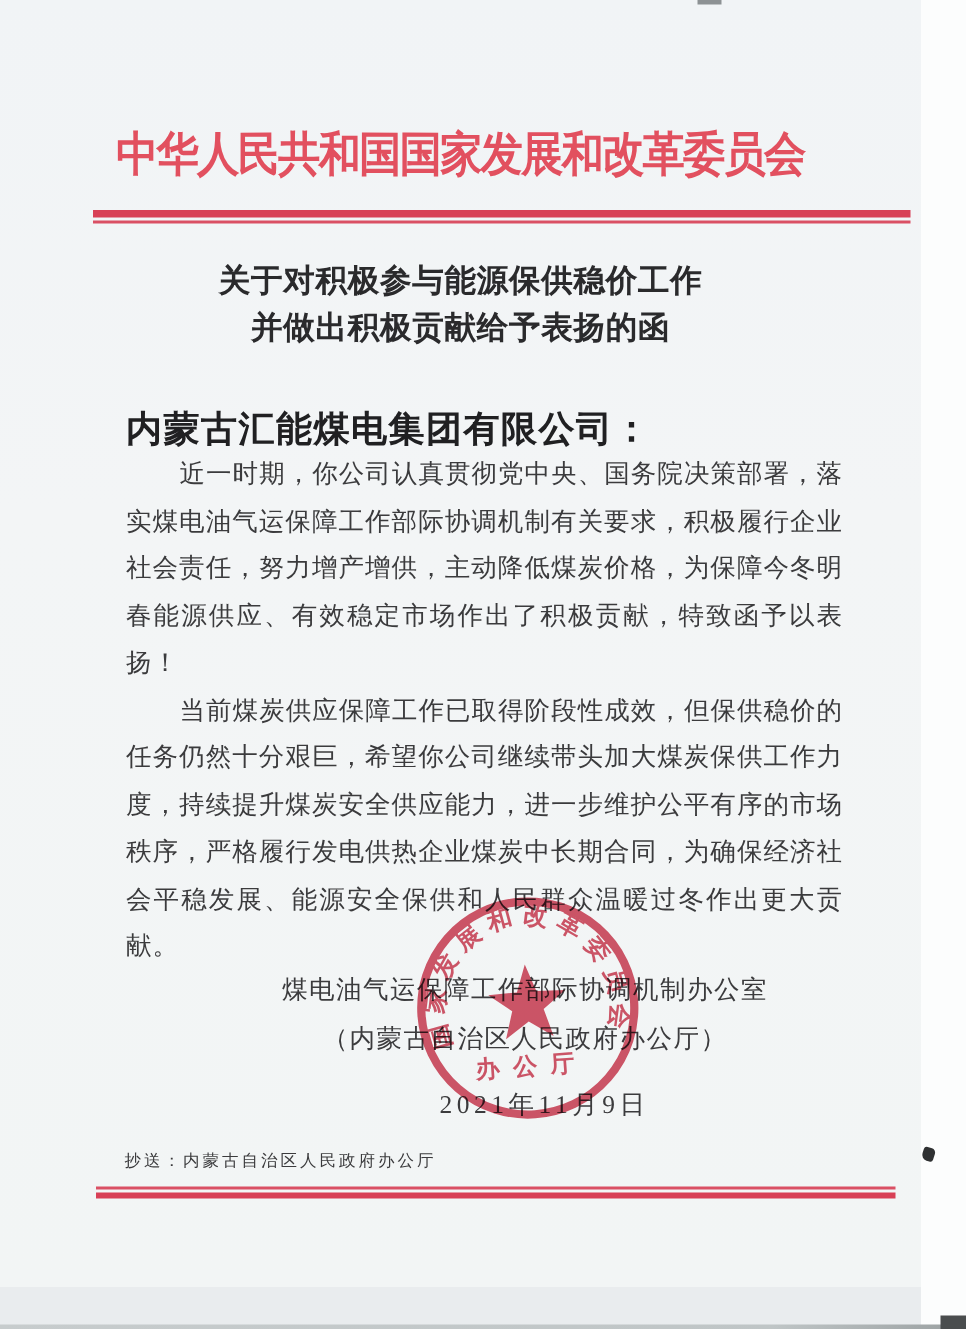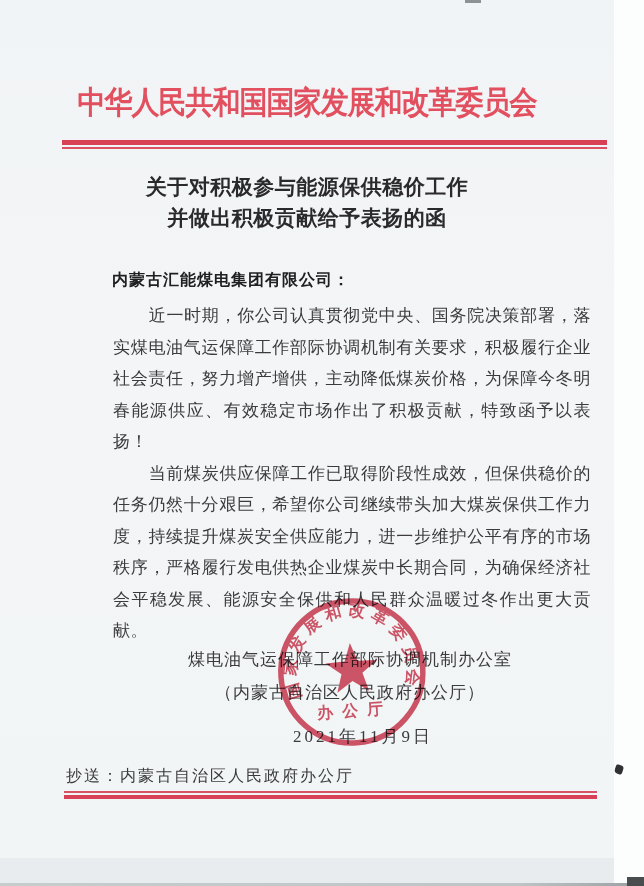--- a/index.html
+++ b/index.html
@@ -54,33 +54,31 @@
     position: absolute; left: 0; top: 172px; width: 614px;
     text-align: center;
     font-size: 21px; font-weight: bold;
     color: #2a2a2c;
     line-height: 31px;
     letter-spacing: 0.5px;
   }
 
   .recipient {
     position: absolute; left: 84px; top: 270px;
-    font-size: 16px; font-weight: bold;
+    font-size: 24px; font-weight: bold;
     color: #202022;
     letter-spacing: 1px;
-    margin-left: 28px;
   }
 
   .body-text {
     position: absolute; left: 84px; top: 300px; width: 478px;
     font-size: 17px; color: #3b3b3d;
     line-height: 31.5px;
     text-align: justify;
     letter-spacing: 0.6px;
-    margin-left: 29px;
   }
   .body-text p { margin: 0; text-indent: 2.1em; }
 
   .signature {
     position: absolute; left: 150px; top: 644px; width: 400px;
     text-align: center;
     font-size: 17px; color: #3b3b3d;
     line-height: 32.5px;
     letter-spacing: 1px;
   }
@@ -88,22 +86,22 @@
 
   .seal {
     position: absolute; left: 272px; top: 594px;
     width: 160px; height: 160px;
     mix-blend-mode: multiply;
     opacity: 0.88;
     transform: rotate(-4deg);
   }
 
   .cc-line {
-    position: absolute; left: 66px; top: 766px;
-    font-size: 16px; color: #3b3b3d;
+    position: absolute; left: 83px; top: 766px;
+    font-size: 11px; color: #3b3b3d;
     letter-spacing: 2px;
   }
   .rule-foot { left: 64px; width: 533px; }
   .rule-foot-thin  { top: 791px; height: 1.8px; background: #da5064; }
   .rule-foot-thick { top: 794.5px; height: 4.5px; background: #d84056; }
 </style>
 </head>
 <body>
 
 <div class="page">

